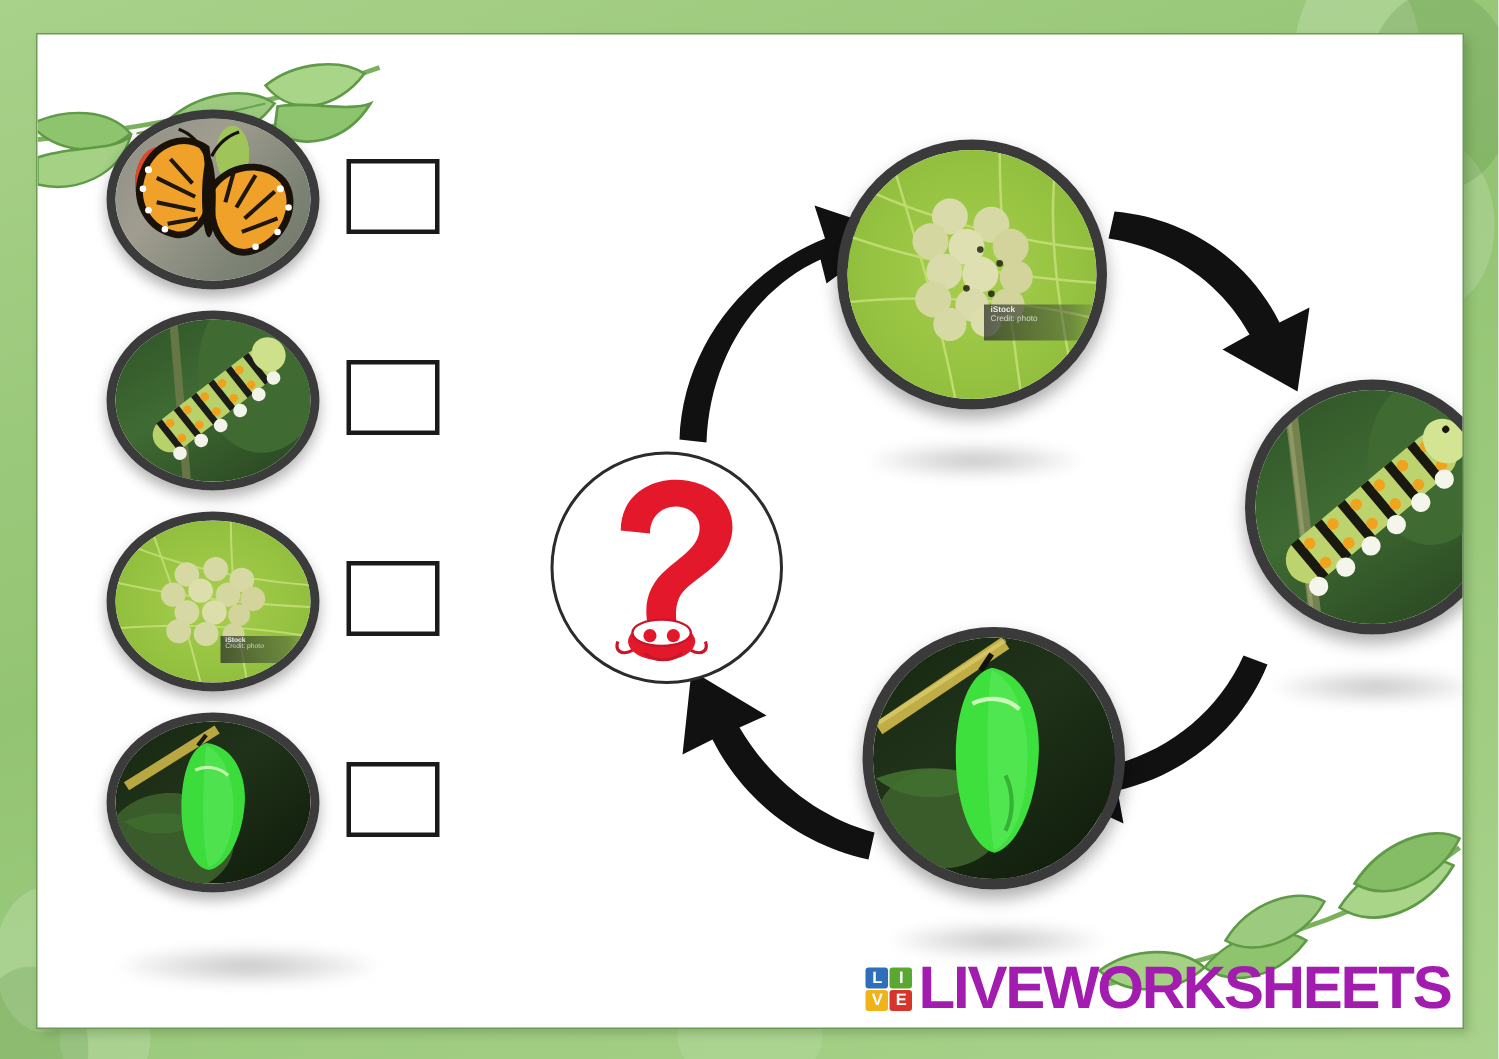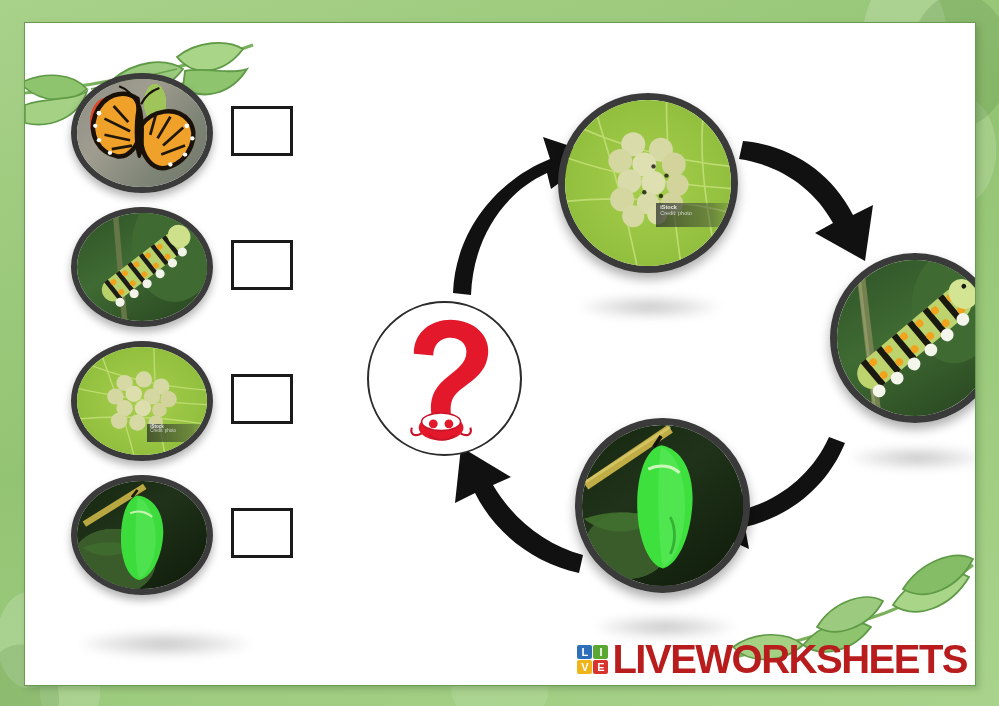--- a/index.html
+++ b/index.html
@@ -216,21 +216,21 @@
   }
   .lc-l { background: #2f6fba; }
   .lc-i { background: #5aa832; }
   .lc-v { background: #f0b418; }
   .lc-e { background: #d9342b; }
   .lw-word {
     font-family: "Liberation Sans", sans-serif;
     font-weight: bold;
     font-size: 40px;
     letter-spacing: -1.5px;
-    color: #b91c1c;
+    color: #a21caf;
     line-height: 40px;
   }
 </style>
 </head>
 <body>
 
 <div id="page">
 
   <div class="border-bg"></div>
   <div class="border-bg-dark"></div>

